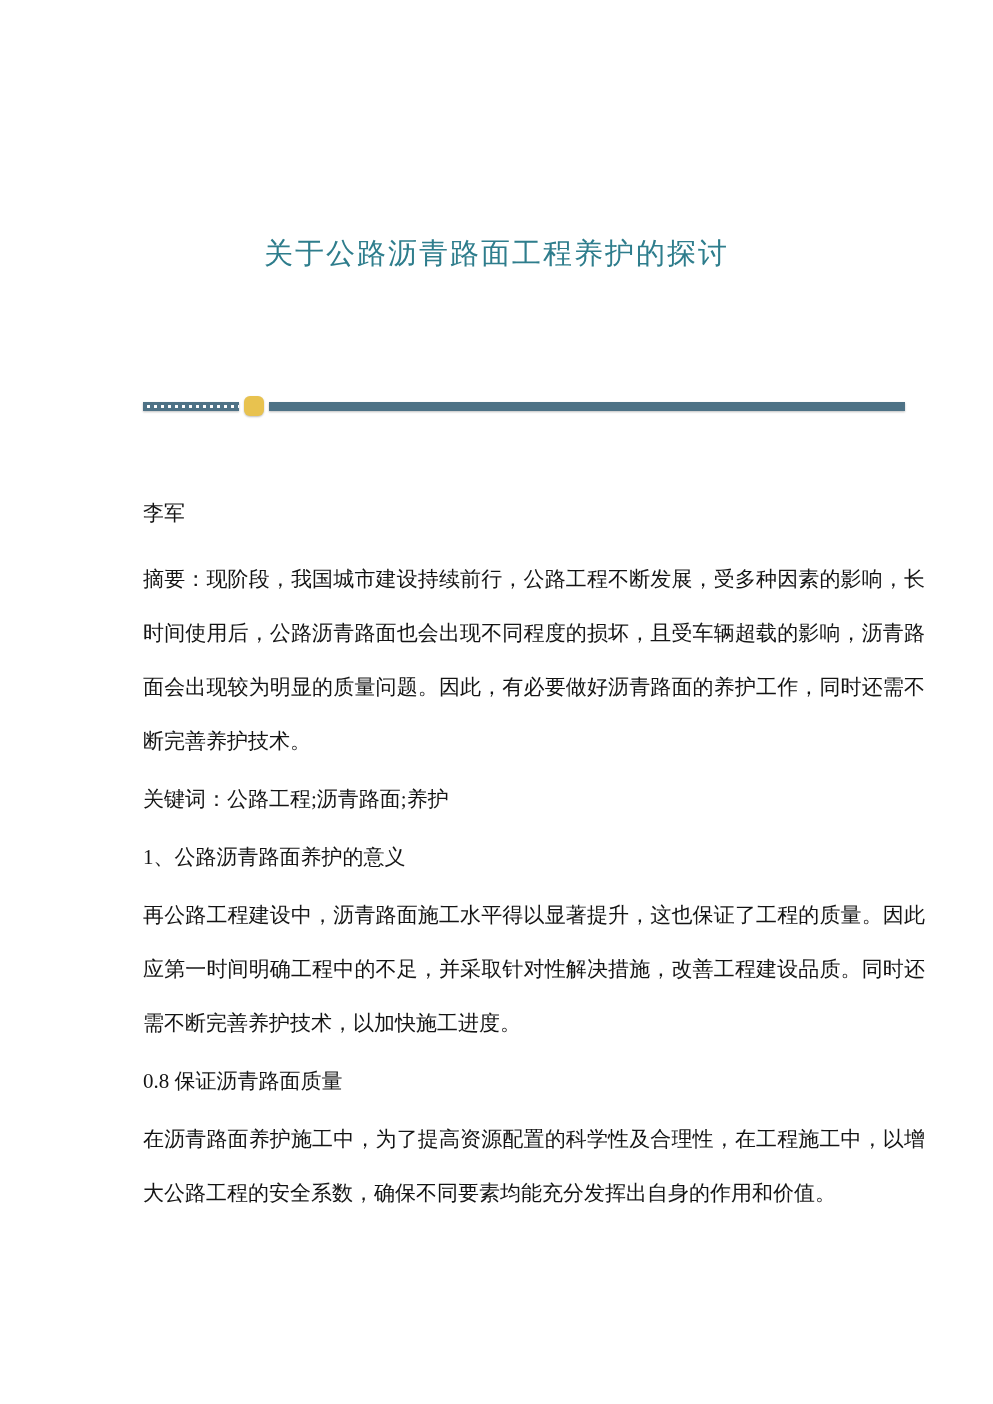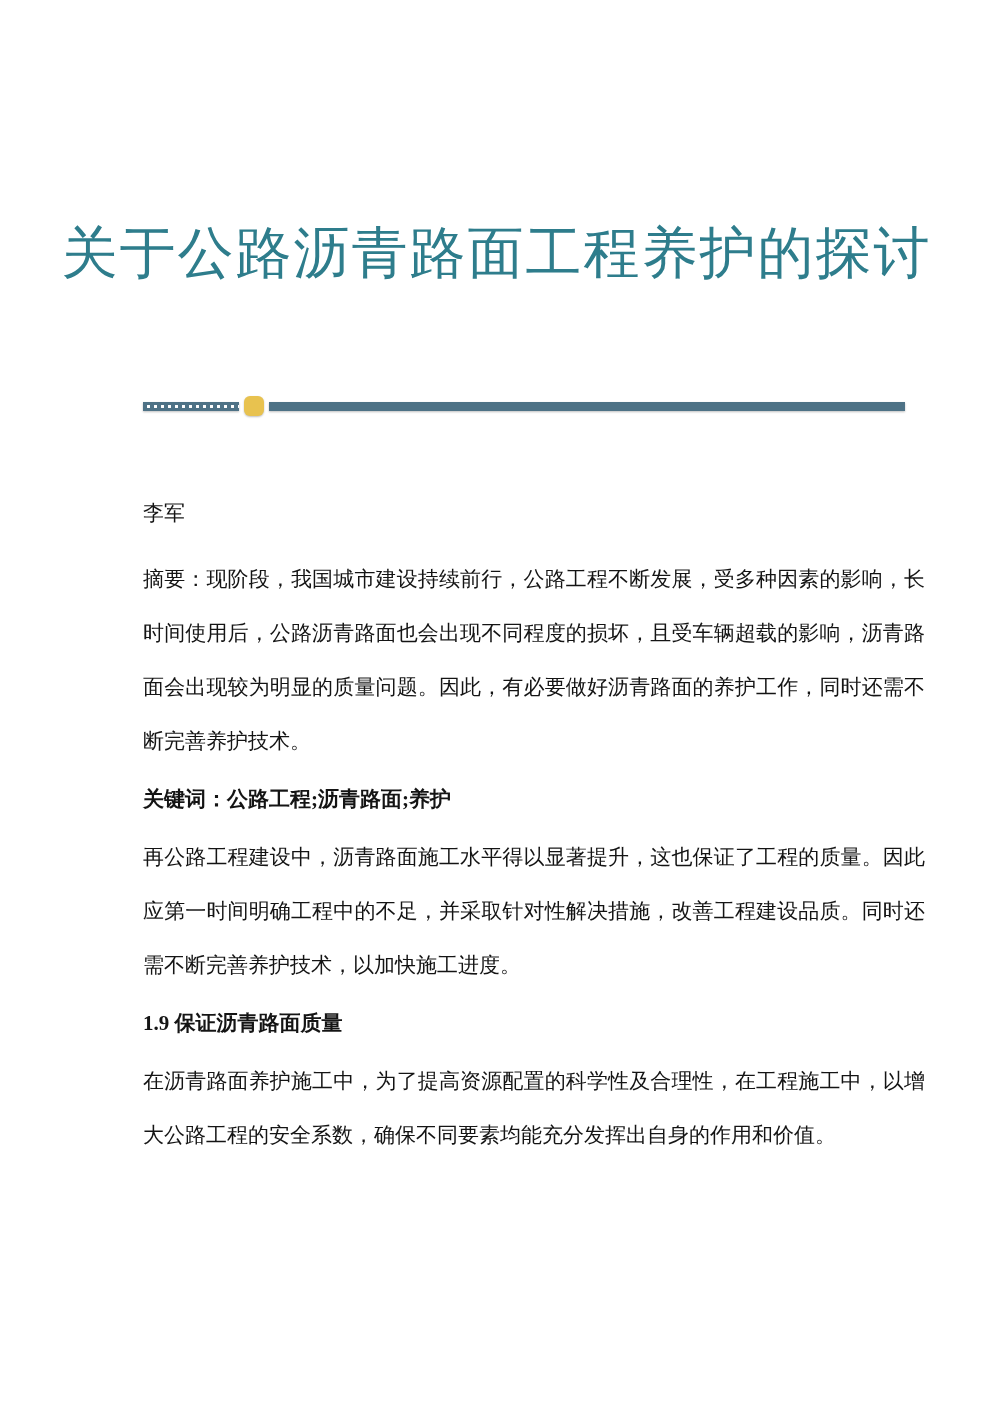--- a/index.html
+++ b/index.html
@@ -14,21 +14,21 @@
   .page {
     position: relative;
     width: 993px;
     height: 1404px;
     background: #ffffff;
   }
   .doc-title {
     margin: 0;
     padding-top: 222px;
     text-align: center;
-    font-size: 56px;
+    font-size: 29px;
     line-height: 62px;
     font-weight: 400;
     letter-spacing: 2px;
     color: #2e7d8c;
   }
   .divider {
     margin: 112px 88px 0 143px;
     display: flex;
     align-items: center;
     height: 20px;
@@ -61,21 +61,21 @@
     margin: 70px 68px 0 143px;
     font-size: 21px;
     line-height: 54px;
     color: #141414;
   }
   .content p {
     margin: 0 0 4px 0;
   }
   .author { margin-bottom: 12px !important; }
   .para { text-align: justify; text-justify: inter-ideograph; }
-  .heading { font-weight: 700; }
+  .heading { font-weight: 400; }
 </style>
 </head>
 <body>
 
 <div class="page">
 
   <h1 class="doc-title">关于公路沥青路面工程养护的探讨</h1>
 
   <div class="divider">
     <div class="seg-dotted"></div>
@@ -83,22 +83,23 @@
     <div class="seg-bar"></div>
   </div>
 
   <div class="content">
     <p class="author">李军</p>
 
     <p class="para">摘要：现阶段，我国城市建设持续前行，公路工程不断发展，受多种因素的影响，长时间使用后，公路沥青路面也会出现不同程度的损坏，且受车辆超载的影响，沥青路面会出现较为明显的质量问题。因此，有必要做好沥青路面的养护工作，同时还需不断完善养护技术。</p>
 
     <p class="heading">关键词：公路工程;沥青路面;养护</p>
 
+    <p class="heading">1、公路沥青路面养护的意义</p>
 
 
     <p class="para">再公路工程建设中，沥青路面施工水平得以显著提升，这也保证了工程的质量。因此应第一时间明确工程中的不足，并采取针对性解决措施，改善工程建设品质。同时还需不断完善养护技术，以加快施工进度。</p>
 
-    <p class="heading">1.9 保证沥青路面质量</p>
+    <p class="heading">0.8 保证沥青路面质量</p>
 
     <p class="para">在沥青路面养护施工中，为了提高资源配置的科学性及合理性，在工程施工中，以增大公路工程的安全系数，确保不同要素均能充分发挥出自身的作用和价值。</p>
   </div>
 
 </div>
 
 </body></html>

